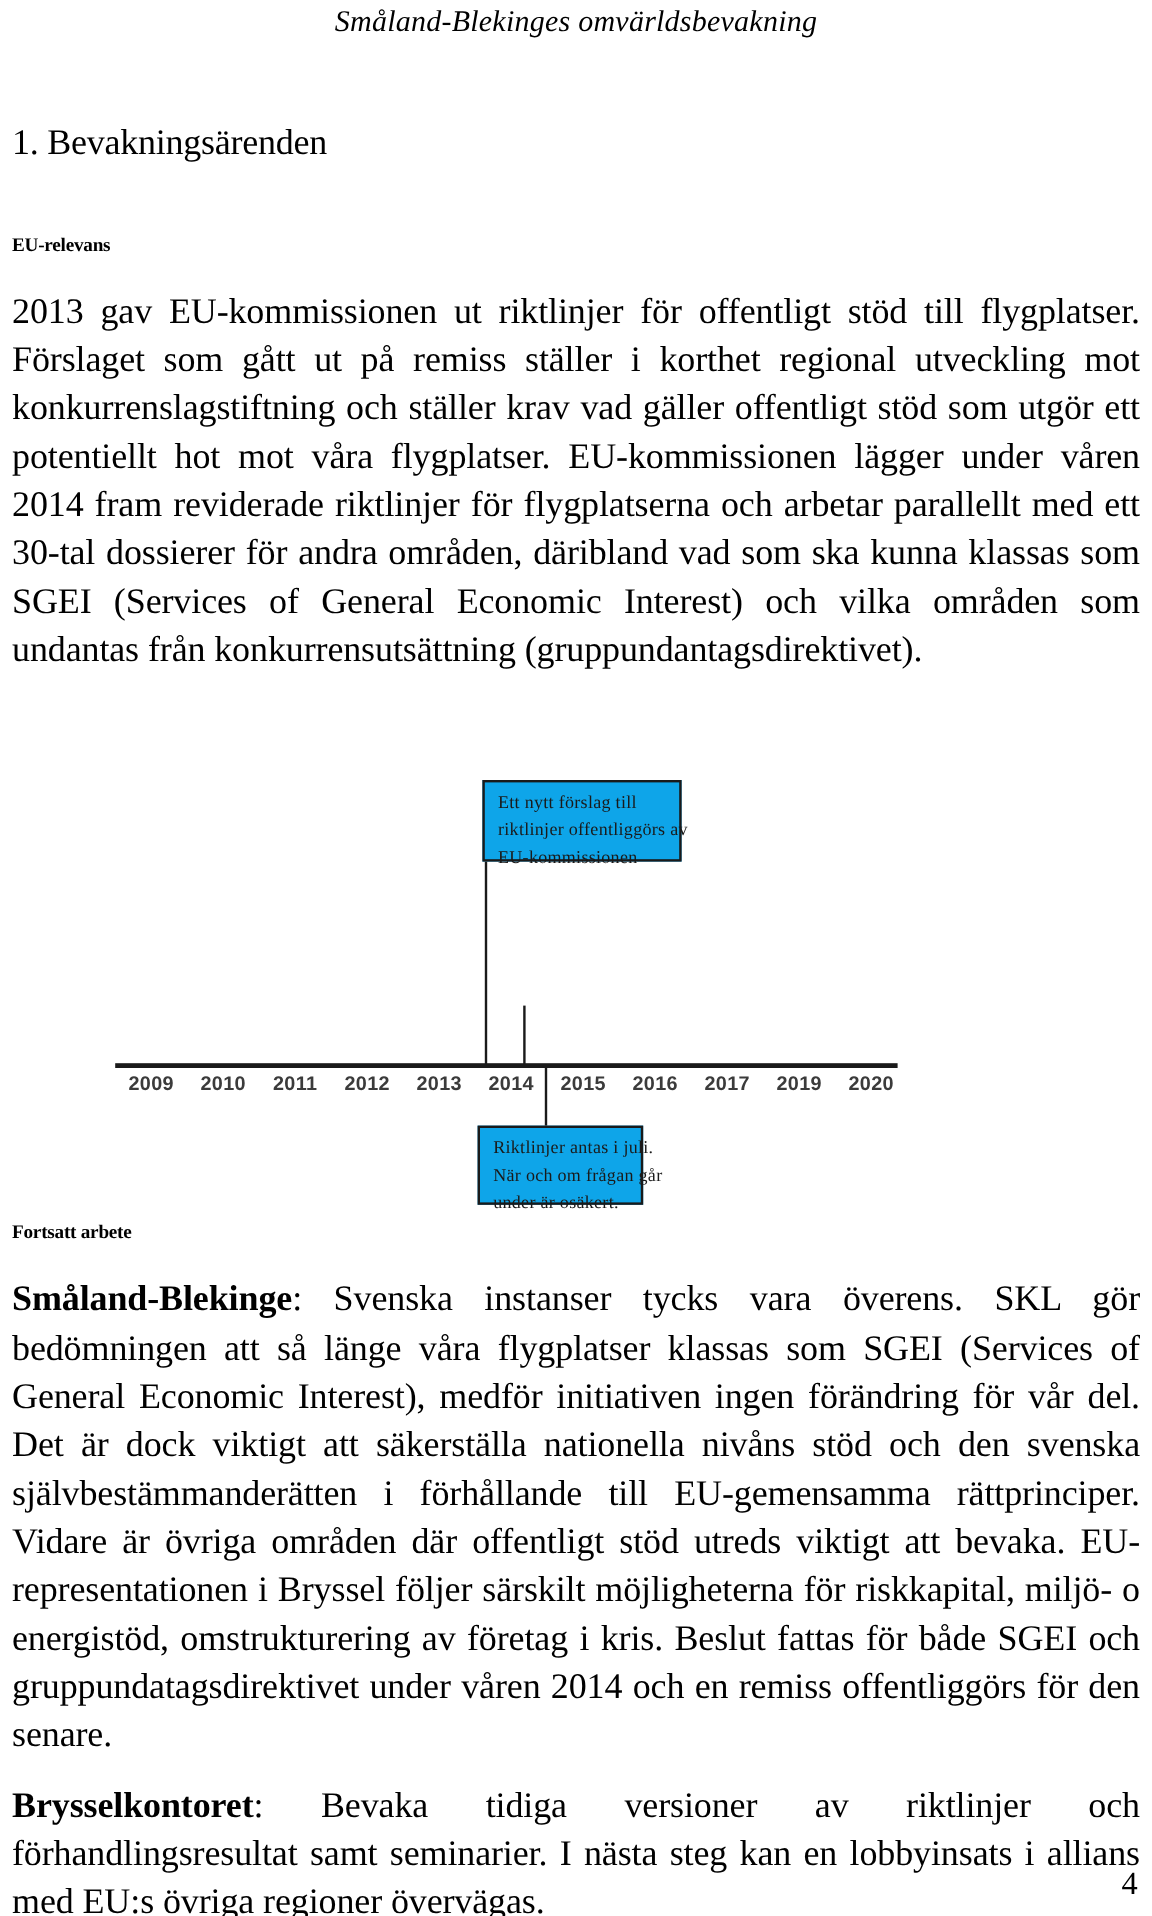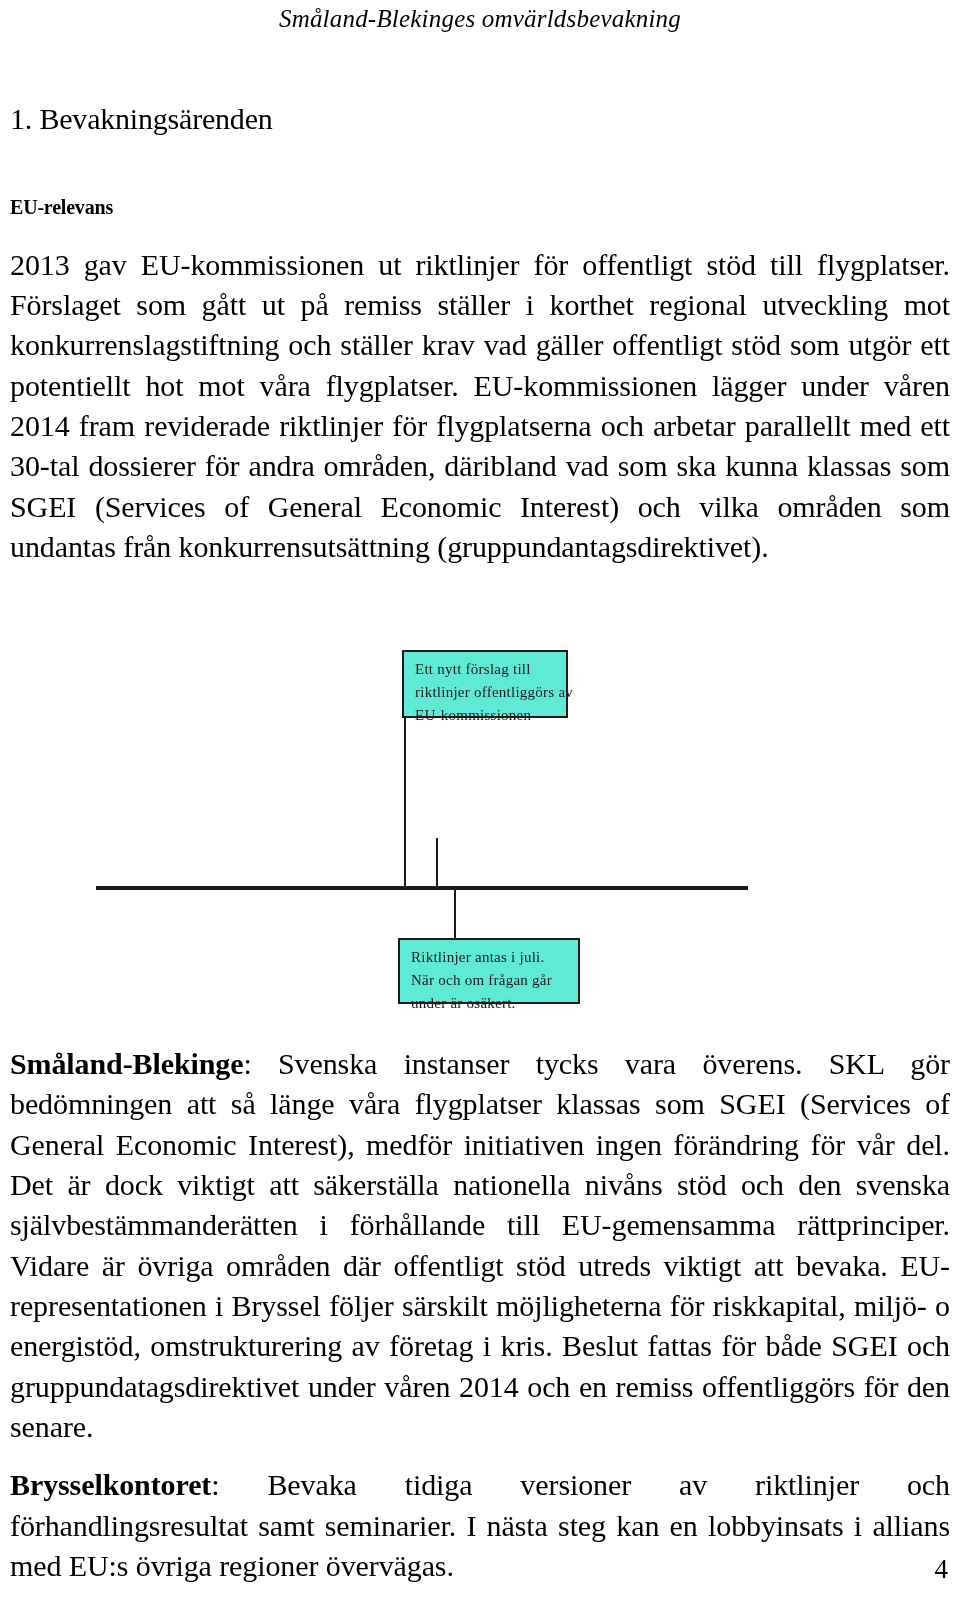--- a/index.html
+++ b/index.html
@@ -56,21 +56,21 @@
 
   h2.h-sub {
     font-size: 25px;
     font-weight: bold;
     margin: 60px 0 0 0;
     line-height: 1.25;
     letter-spacing: -0.3px;
   }
 
   h3.h-label {
-    font-size: 20px;
+    font-size: 16px;
     font-weight: bold;
     margin: 57px 0 0 0;
     line-height: 1.2;
     letter-spacing: -0.2px;
   }
 
   p.body {
     font-size: 30px;
     line-height: 1.345;
     margin: 26px 0 0 0;
@@ -120,33 +120,33 @@
   .tl-year {
     position: absolute;
     top: 0;
     width: 60px;
     text-align: center;
   }
 
   .tl-box {
     position: absolute;
     border: 2px solid #1a1a1a;
-    background: #5eead4;
+    background: #0ea5e9;
     box-sizing: border-box;
     font-family: "Liberation Serif", "DejaVu Serif", serif;
     font-size: 15px;
     line-height: 1.52;
     color: #1a1a1a;
     padding: 6px 9px 7px 11px;
     letter-spacing: 0.25px;
   }
 
   #box-proposal { left: 306px; top: 22px; width: 166px; height: 68px; }
   #box-services { left: 322px; top: 98px; width: 146px; height: 112px; }
-  #box-adopted  { left: 302px; top: 310px; width: 182px; height: 66px; }
+  #box-adopted  { left: 302px; top: 310px; width: 138px; height: 66px; }
 
   .tl-stem {
     position: absolute;
     width: 2px;
     background: #1a1a1a;
   }
   #stem-proposal { left: 308px; top: 90px; height: 170px; }
   #stem-services { left: 340px; top: 210px; height: 50px; }
   #stem-adopted  { left: 358px; top: 260px; height: 50px; }
 
@@ -192,24 +192,38 @@
       <span class="box-line">När och om frågan går</span>
       <span class="box-line">under är osäkert.</span>
     </div>
 
     <div class="tl-stem" id="stem-proposal"></div>
     <div class="tl-stem" id="stem-services"></div>
     <div class="tl-stem" id="stem-adopted"></div>
 
     <div class="tl-axis"></div>
 
+    <div class="tl-years">
+      <span class="tl-year" style="left:0px">2009</span>
+      <span class="tl-year" style="left:60px">2010</span>
+      <span class="tl-year" style="left:120px">2011</span>
+      <span class="tl-year" style="left:180px">2012</span>
+      <span class="tl-year" style="left:240px">2013</span>
+      <span class="tl-year" style="left:300px">2014</span>
+      <span class="tl-year" style="left:360px">2015</span>
+      <span class="tl-year" style="left:420px">2016</span>
+      <span class="tl-year" style="left:480px">2017</span>
+      <span class="tl-year" style="left:540px">2019</span>
+      <span class="tl-year" style="left:600px">2020</span>
+    </div>
   </div>
 
   <div class="content" style="top:1018px;">
 
+    <h3 class="h-label" style="margin-top:0;">Fortsatt arbete</h3>
 
     <p class="body"><span class="lead">Småland-Blekinge</span><span>: Svenska instanser tycks vara överens. SKL gör bedömningen att så länge våra flygplatser klassas som SGEI (Services of General Economic Interest), medför initiativen ingen förändring för vår del. Det är dock viktigt att säkerställa nationella nivåns stöd och den svenska självbestämmanderätten i förhållande till EU-gemensamma rättprinciper. Vidare är övriga områden där offentligt stöd utreds viktigt att bevaka. EU-representationen i Bryssel följer särskilt möjligheterna för riskkapital, miljö- o energistöd, omstrukturering av företag i kris.  Beslut fattas för både SGEI och gruppundatagsdirektivet under våren 2014 och en remiss offentliggörs för den senare.</span></p>
 
     <p class="body tight"><span class="lead">Brysselkontoret</span><span>: Bevaka tidiga versioner av riktlinjer och förhandlingsresultat samt seminarier. I nästa steg kan en lobbyinsats i allians med EU:s övriga regioner övervägas.</span></p>
   </div>
 
   <div class="page-number">4</div>
 
 </div>
 

